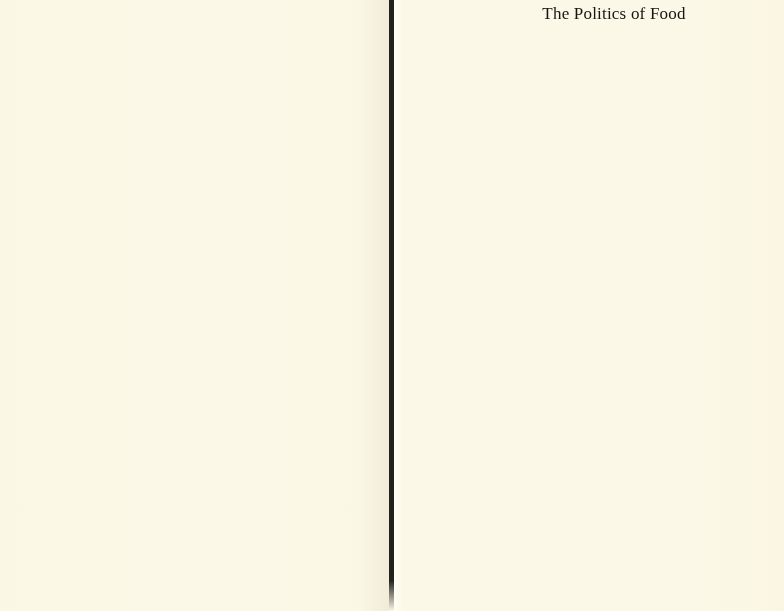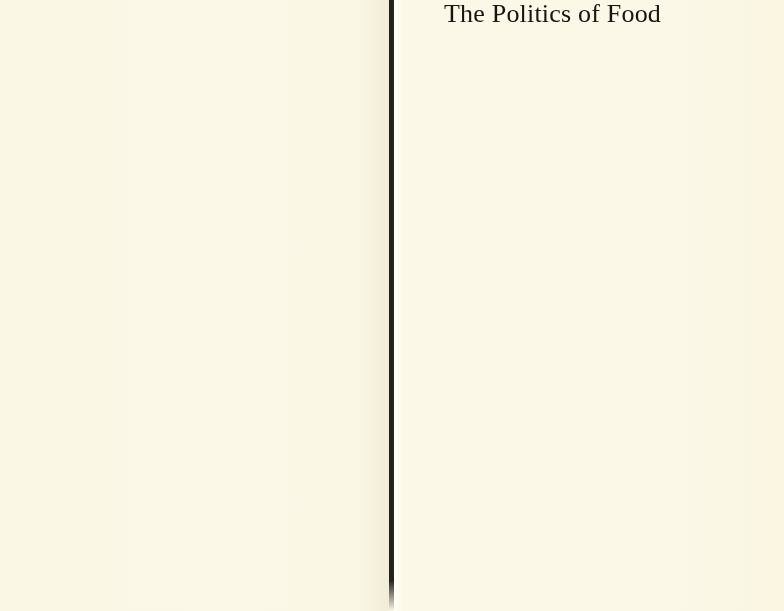--- a/index.html
+++ b/index.html
@@ -36,22 +36,22 @@
     background: linear-gradient(to bottom,
       var(--spine, #24221e) 0%,
       var(--spine, #24221e) 95%,
       rgba(36, 34, 30, 0) 100%);
   }
   .chapter-title {
     position: absolute;
     top: 92px;
     right: 42px;
     width: 340px;
-    text-align: left;
-    font-size: 26px;
+    text-align: center;
+    font-size: 17px;
     line-height: 28px;
     letter-spacing: 0.2px;
     color: #17150f;
   }
 </style>
 </head>
 <body>
 
 <div class="book-spread" style="--paper: #fbf8e7; --ink: #2f2b26; --spine: #24221e;">
   <div class="left-page"></div>

